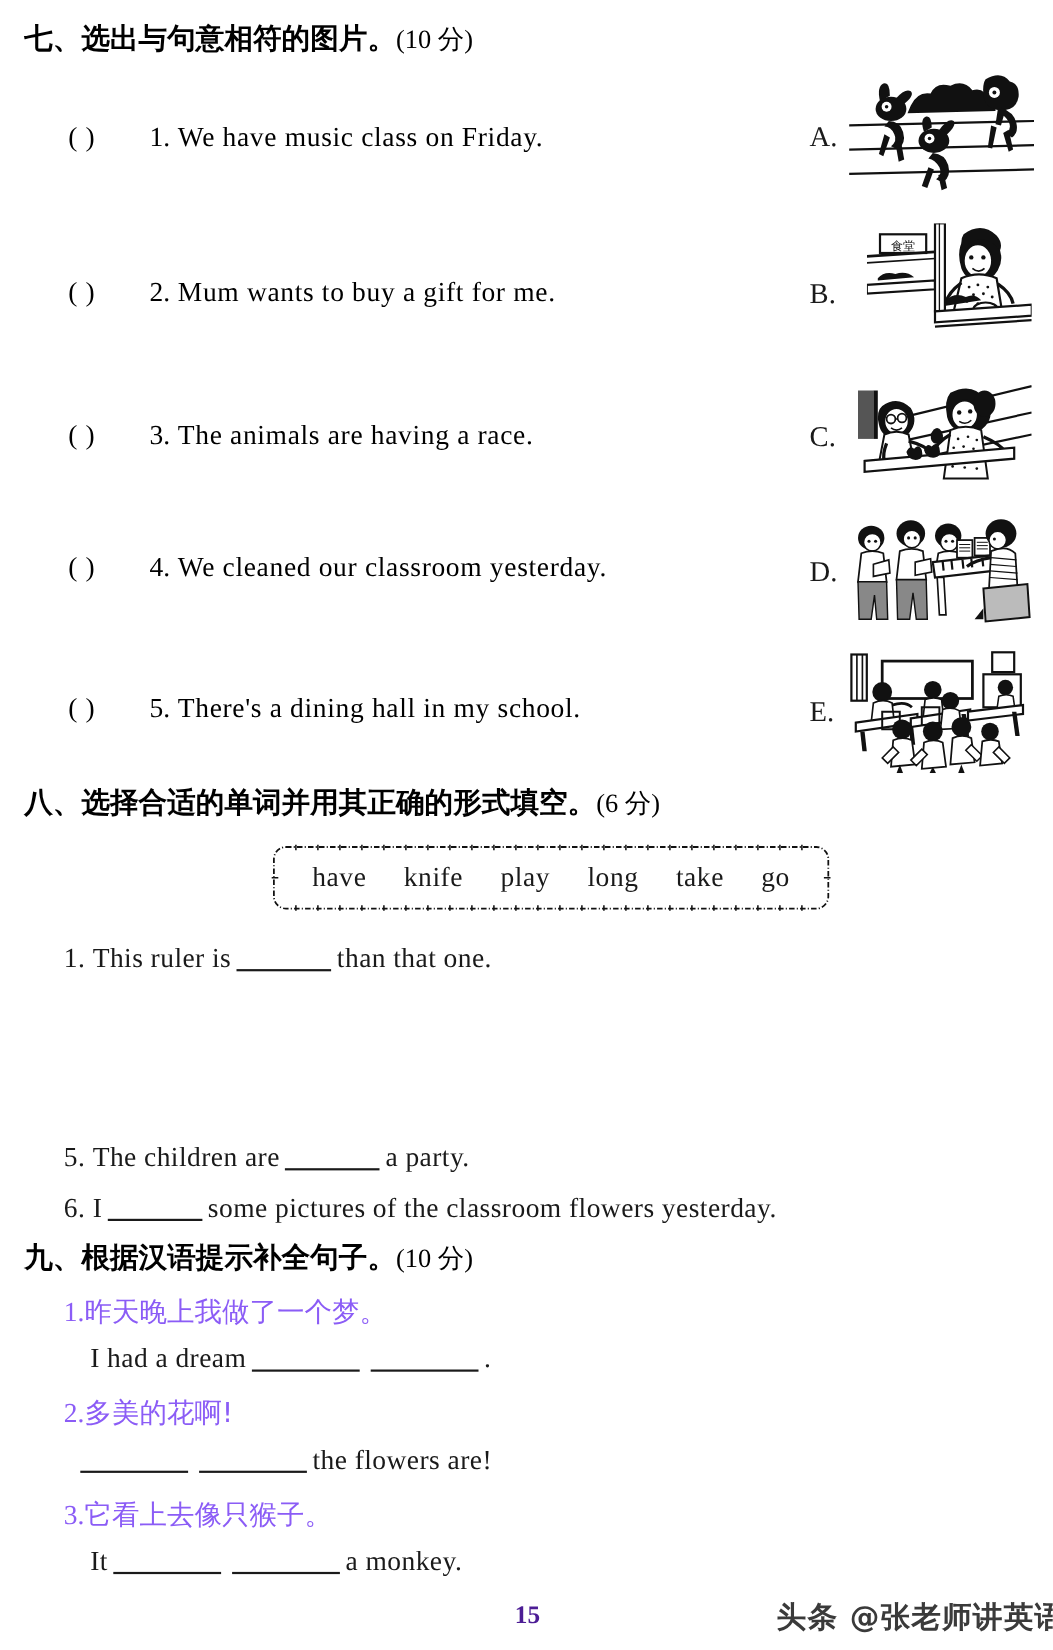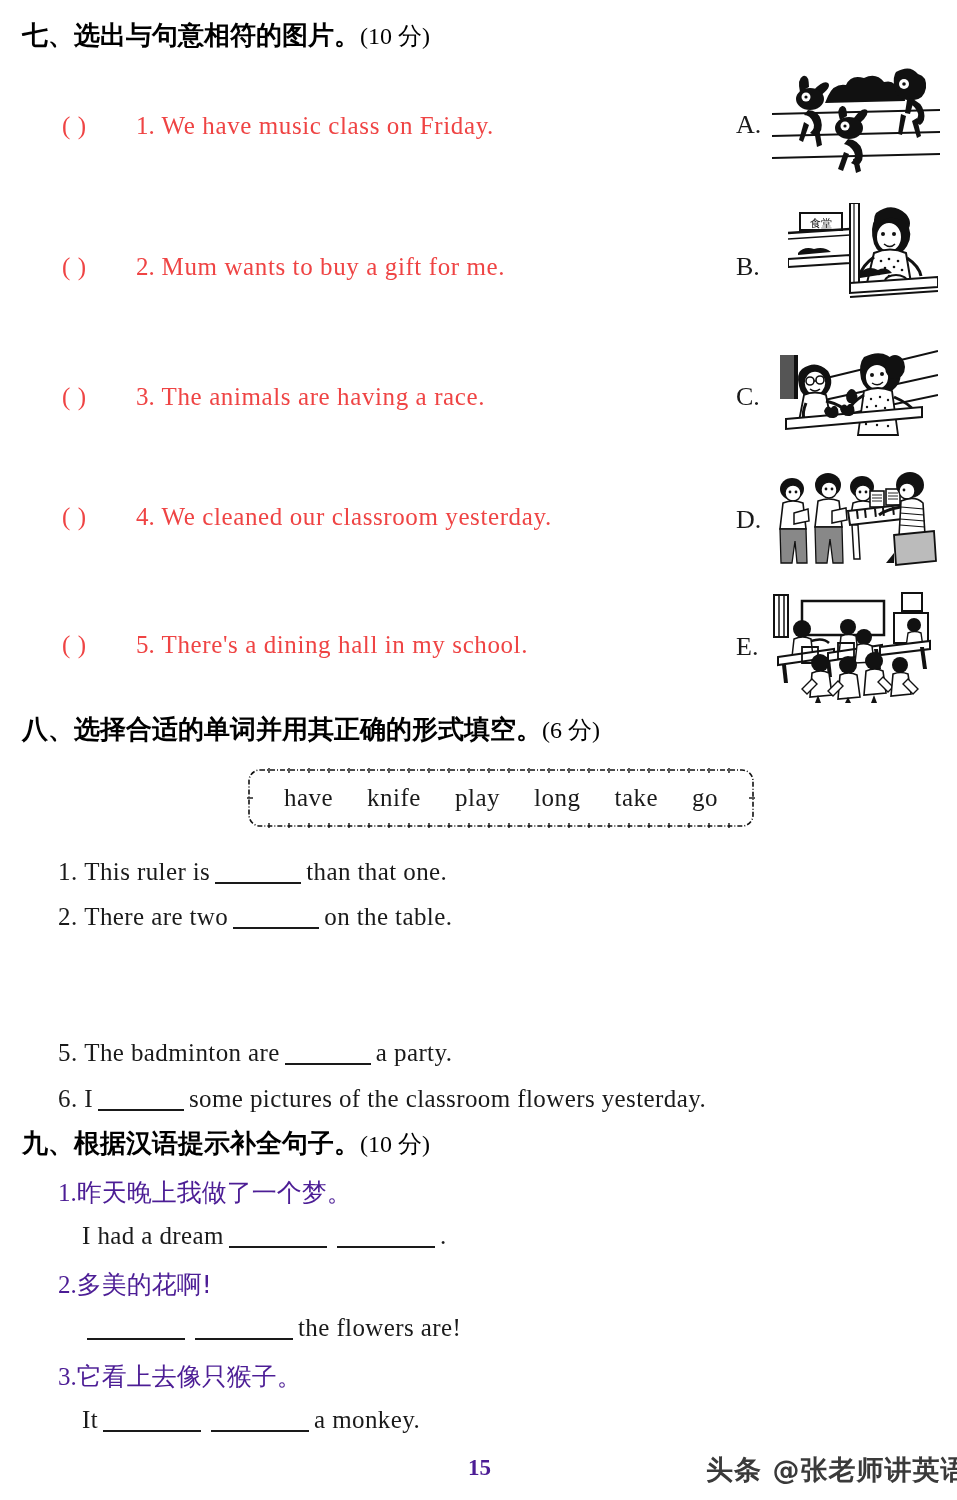--- a/index.html
+++ b/index.html
@@ -38,21 +38,21 @@
     font-weight: normal;
     font-size: 24px;
   }
 
   
   .q-line {
     position: absolute;
     font-size: 25px;
     white-space: nowrap;
     letter-spacing: 0.6px;
-    color: #ef4444;
+    color: #000000;
   }
   .q-paren {
     display: inline-block;
     width: 74px;
   }
   .q-num { letter-spacing: 0px; }
 
   
   .opt {
     position: absolute;
@@ -108,21 +108,21 @@
   }
   .b-sm { width: 86px; }
   .b-md { width: 98px; }
 
   
   .cn-line {
     position: absolute;
     font-family: "DejaVu Sans", "Liberation Sans", sans-serif;
     font-size: 25px;
     white-space: nowrap;
-    color: #4c1d95;
+    color: #8b5cf6;
   }
   .cn-line .idx {
     font-family: "Liberation Serif", serif;
   }
 
   
   .page-number {
     position: absolute;
     font-family: "Liberation Serif", serif;
     font-weight: bold;
@@ -535,49 +535,46 @@
       <span class="w">long</span>
       <span class="w">take</span>
       <span class="w">go</span>
     </div>
   </div>
 
   <div class="fill-line" style="left:58px; top:858px;">
     <span>1.</span>&nbsp;<span>This ruler is</span><span class="blank b-sm"></span><span>than that one.</span>
   </div>
 
-  <div class="fill-line" style="left:58px; top:903px;">
-    <span>2.</span>&nbsp;<span>There are two</span><span class="blank b-sm"></span><span>on the table.</span>
-  </div>
 
 
 
   <div class="fill-line" style="left:58px; top:1039px;">
-    <span>5.</span>&nbsp;<span>The badminton are</span><span class="blank b-sm"></span><span>a party.</span>
+    <span>5.</span>&nbsp;<span>The children are</span><span class="blank b-sm"></span><span>a party.</span>
   </div>
 
   <div class="fill-line" style="left:58px; top:1085px;">
     <span>6.</span>&nbsp;<span>I</span><span class="blank b-sm"></span><span>some pictures of the classroom flowers yesterday.</span>
   </div>
 
   <div class="section-heading" style="left:22px; top:1126px;">
     <span>九、根据汉语提示补全句子。</span><span class="pts">(10 分)</span>
   </div>
 
   <div class="cn-line" style="left:58px; top:1176px;">
     <span class="idx">1.</span><span>昨天晚上我做了一个梦。</span>
   </div>
   <div class="fill-line" style="left:82px; top:1222px;">
     <span>I had a dream</span><span class="blank b-md"></span><span class="blank b-md"></span><span>.</span>
   </div>
 
   <div class="cn-line" style="left:58px; top:1268px;">
     <span class="idx">2.</span><span>多美的花啊!</span>
   </div>
-  <div class="fill-line" style="left:82px; top:1314px;">
+  <div class="fill-line" style="left:68px; top:1314px;">
     <span></span><span class="blank b-md"></span><span class="blank b-md"></span><span>the flowers are!</span>
   </div>
 
   <div class="cn-line" style="left:58px; top:1360px;">
     <span class="idx">3.</span><span>它看上去像只猴子。</span>
   </div>
   <div class="fill-line" style="left:82px; top:1406px;">
     <span>It</span><span class="blank b-md"></span><span class="blank b-md"></span><span>a monkey.</span>
   </div>
 

